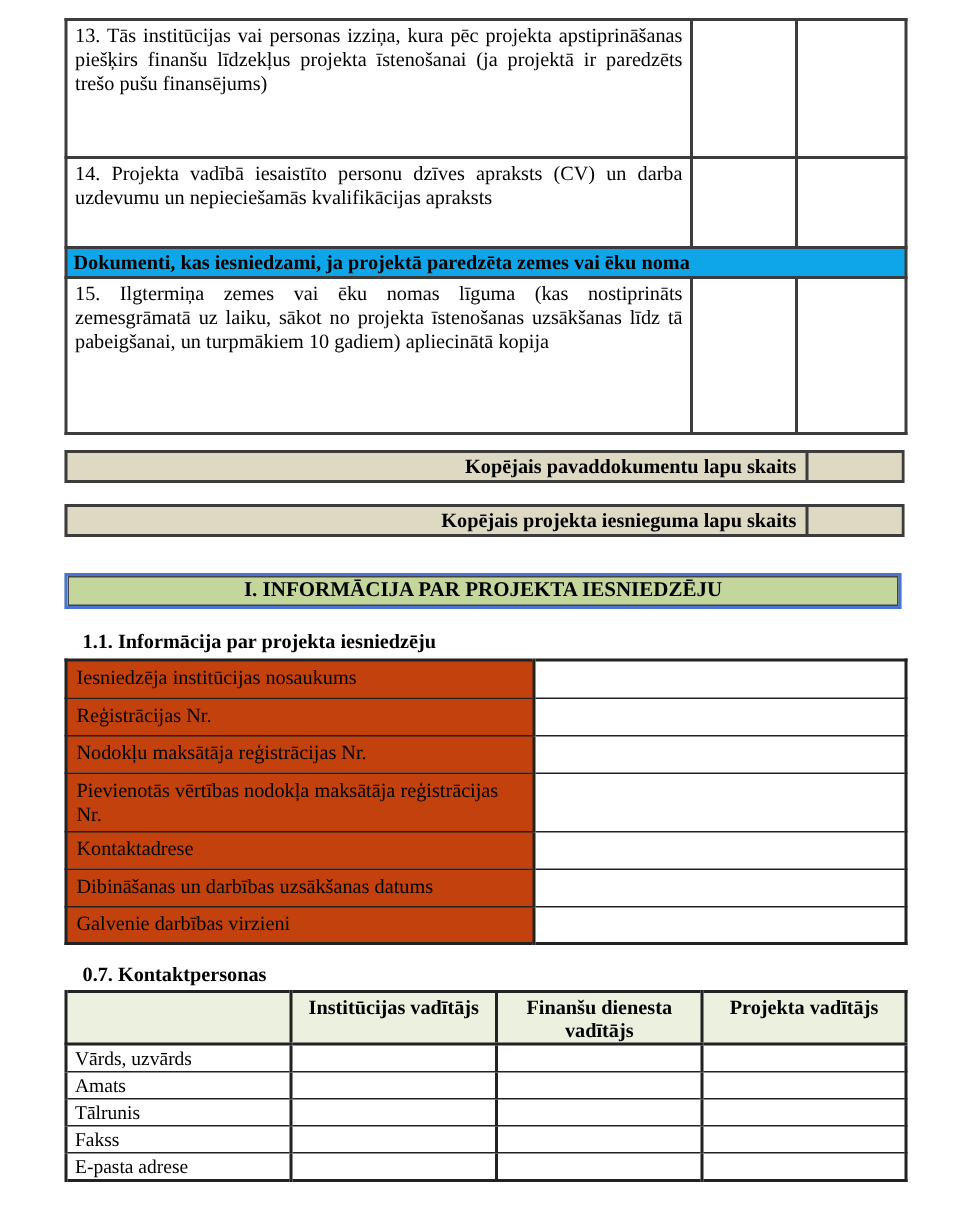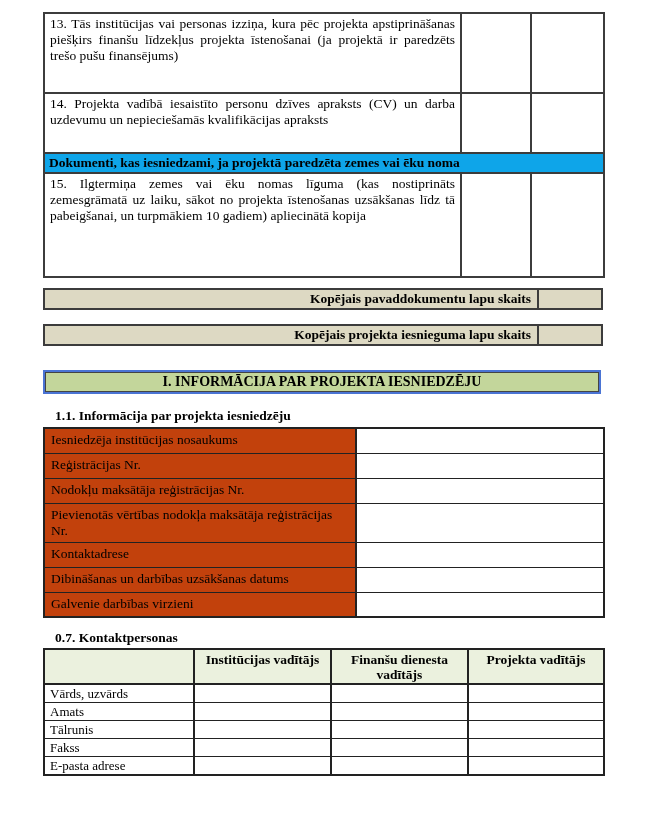--- a/index.html
+++ b/index.html
@@ -20,21 +20,21 @@
     table-layout: fixed;
   }
   table.doc-table td {
     border: 2px solid #3c3c3c;
     vertical-align: top;
     padding: 2px 5px 2px 5px;
     font-size: 13.5px;
     line-height: 16px;
   }
   table.doc-table td.desc { text-align: justify; }
-  table.doc-table tr.r13 { height: 80px; }
+  table.doc-table tr.r13 { height: 92px; }
   table.doc-table tr.r14 { height: 60px; }
   table.doc-table tr.r15 { height: 104px; padding-left: 48px; }
   table.doc-table tr.section-row { height: 20px; }
   table.doc-table tr.section-row td {
     background: #0ea5e9;
     font-weight: bold;
     font-size: 13.5px;
     padding: 1px 4px;
     text-align: left;
   }

